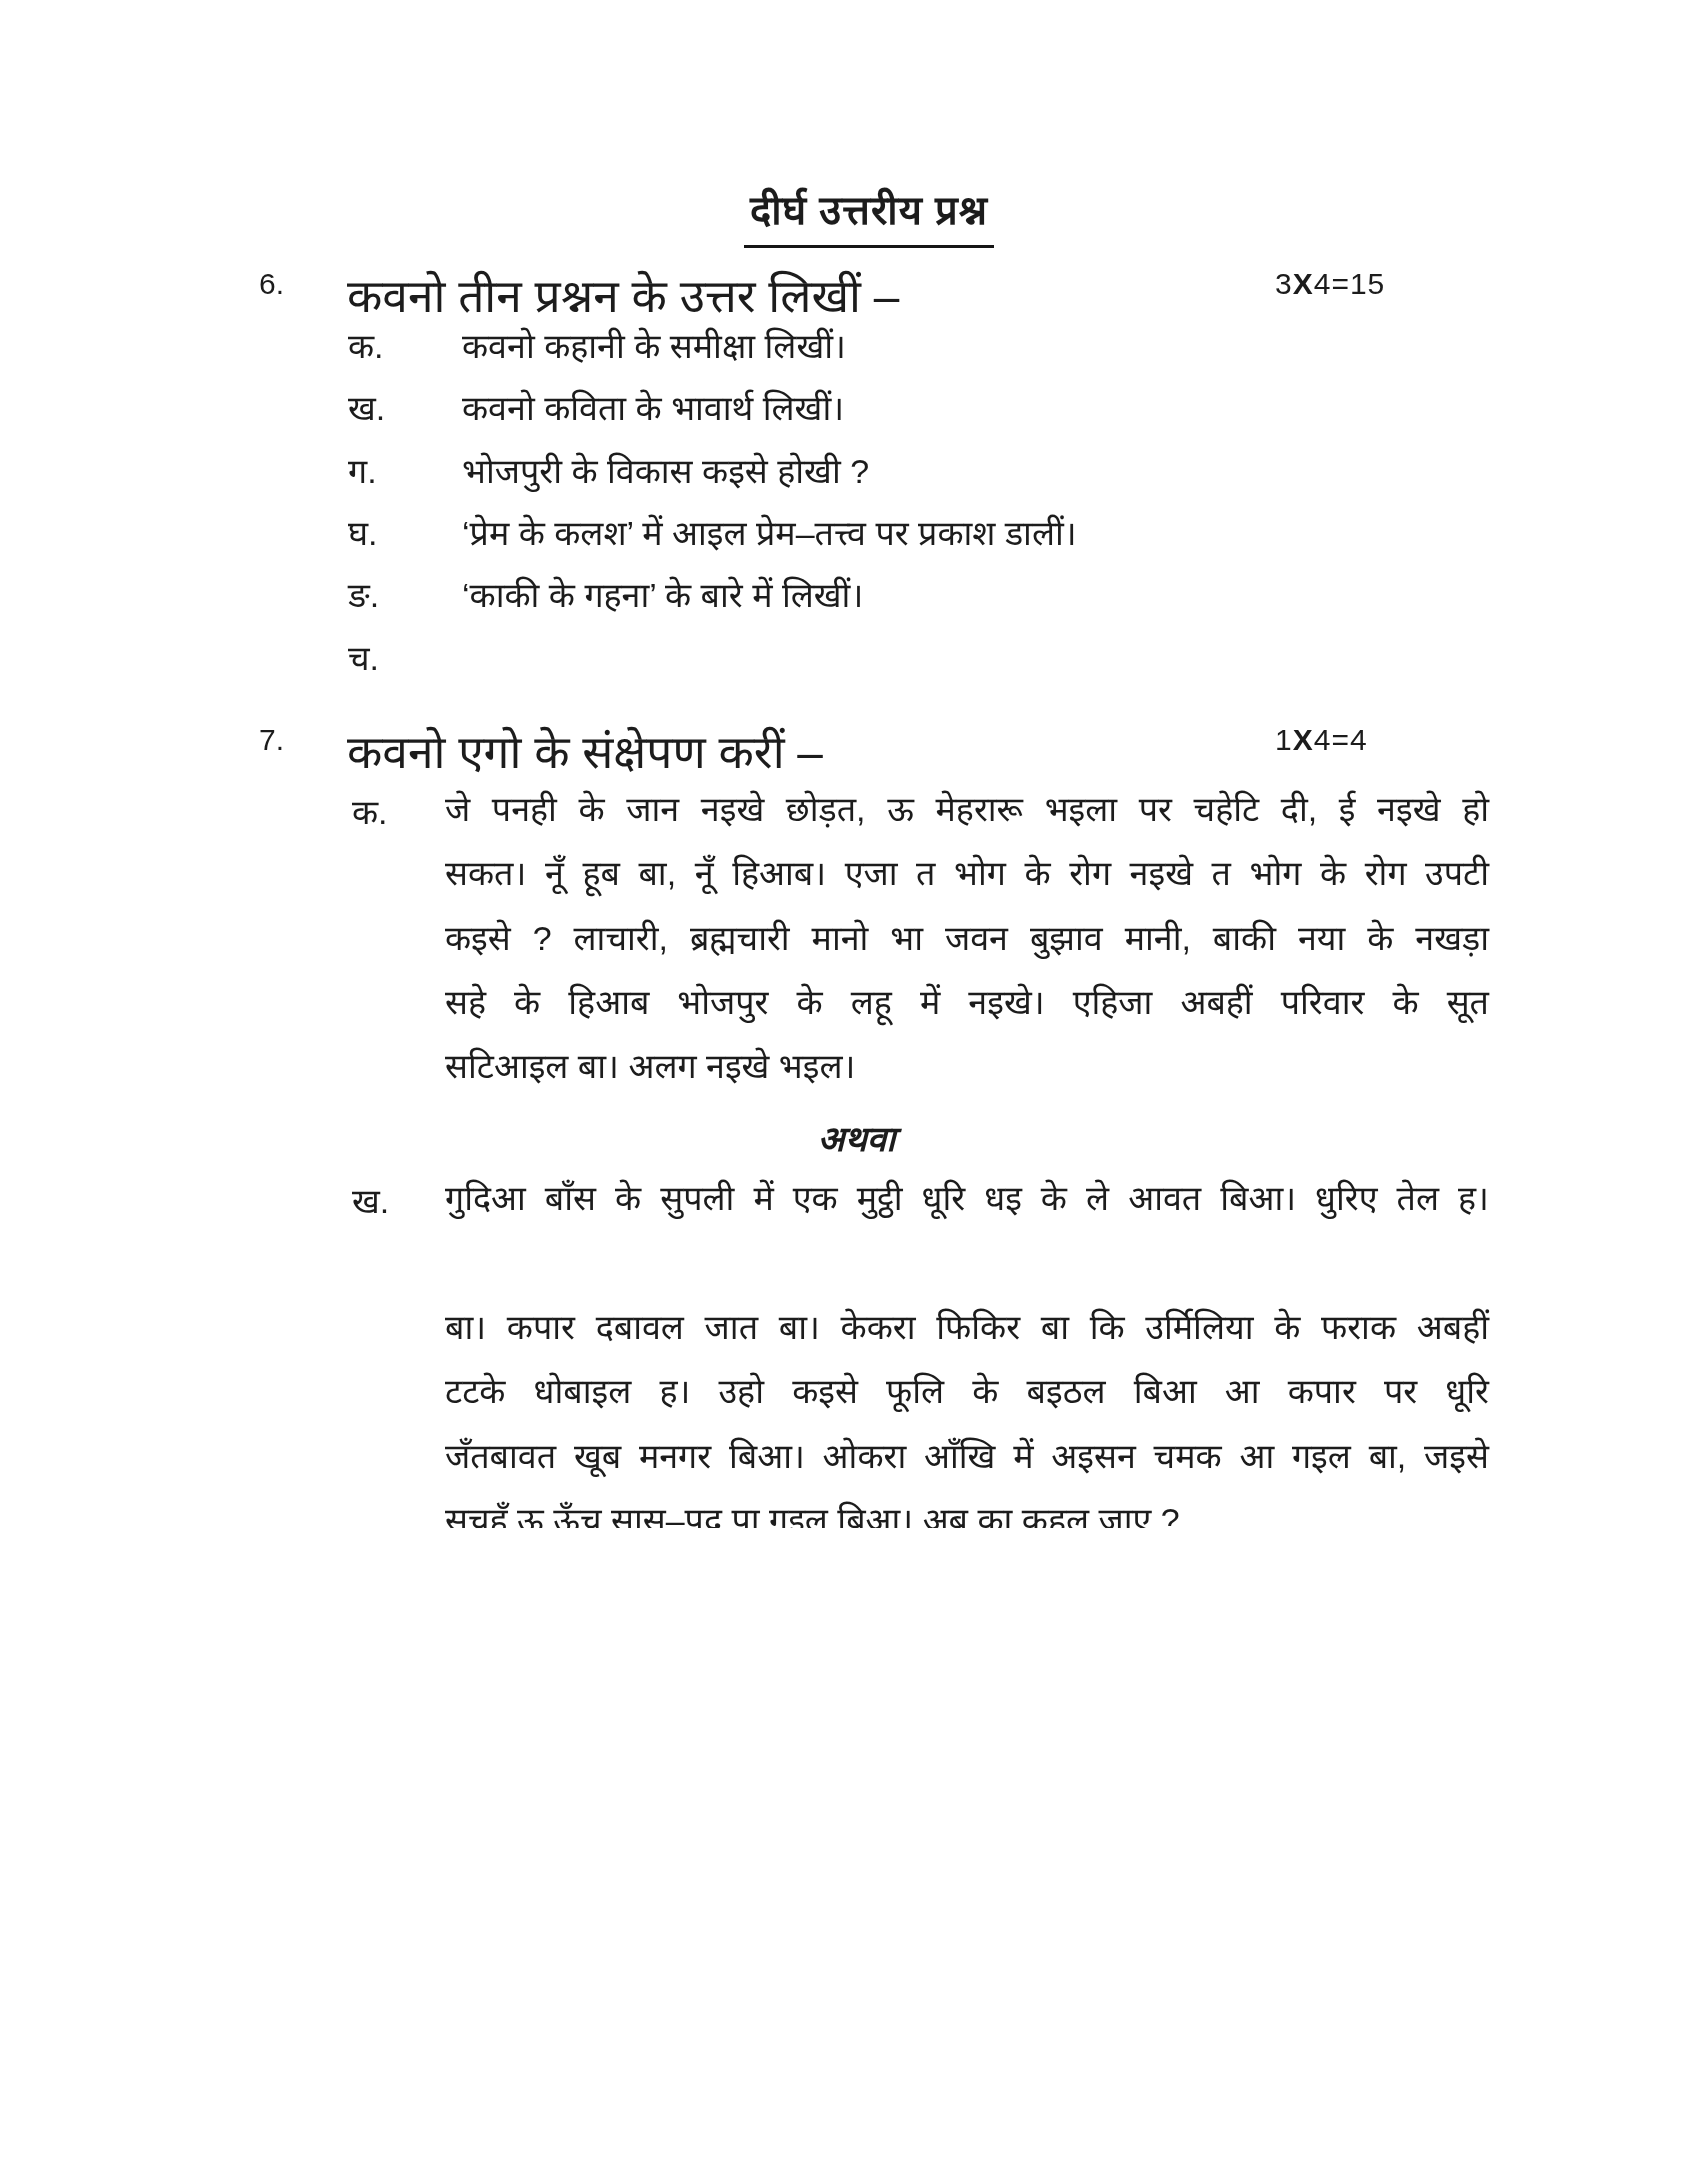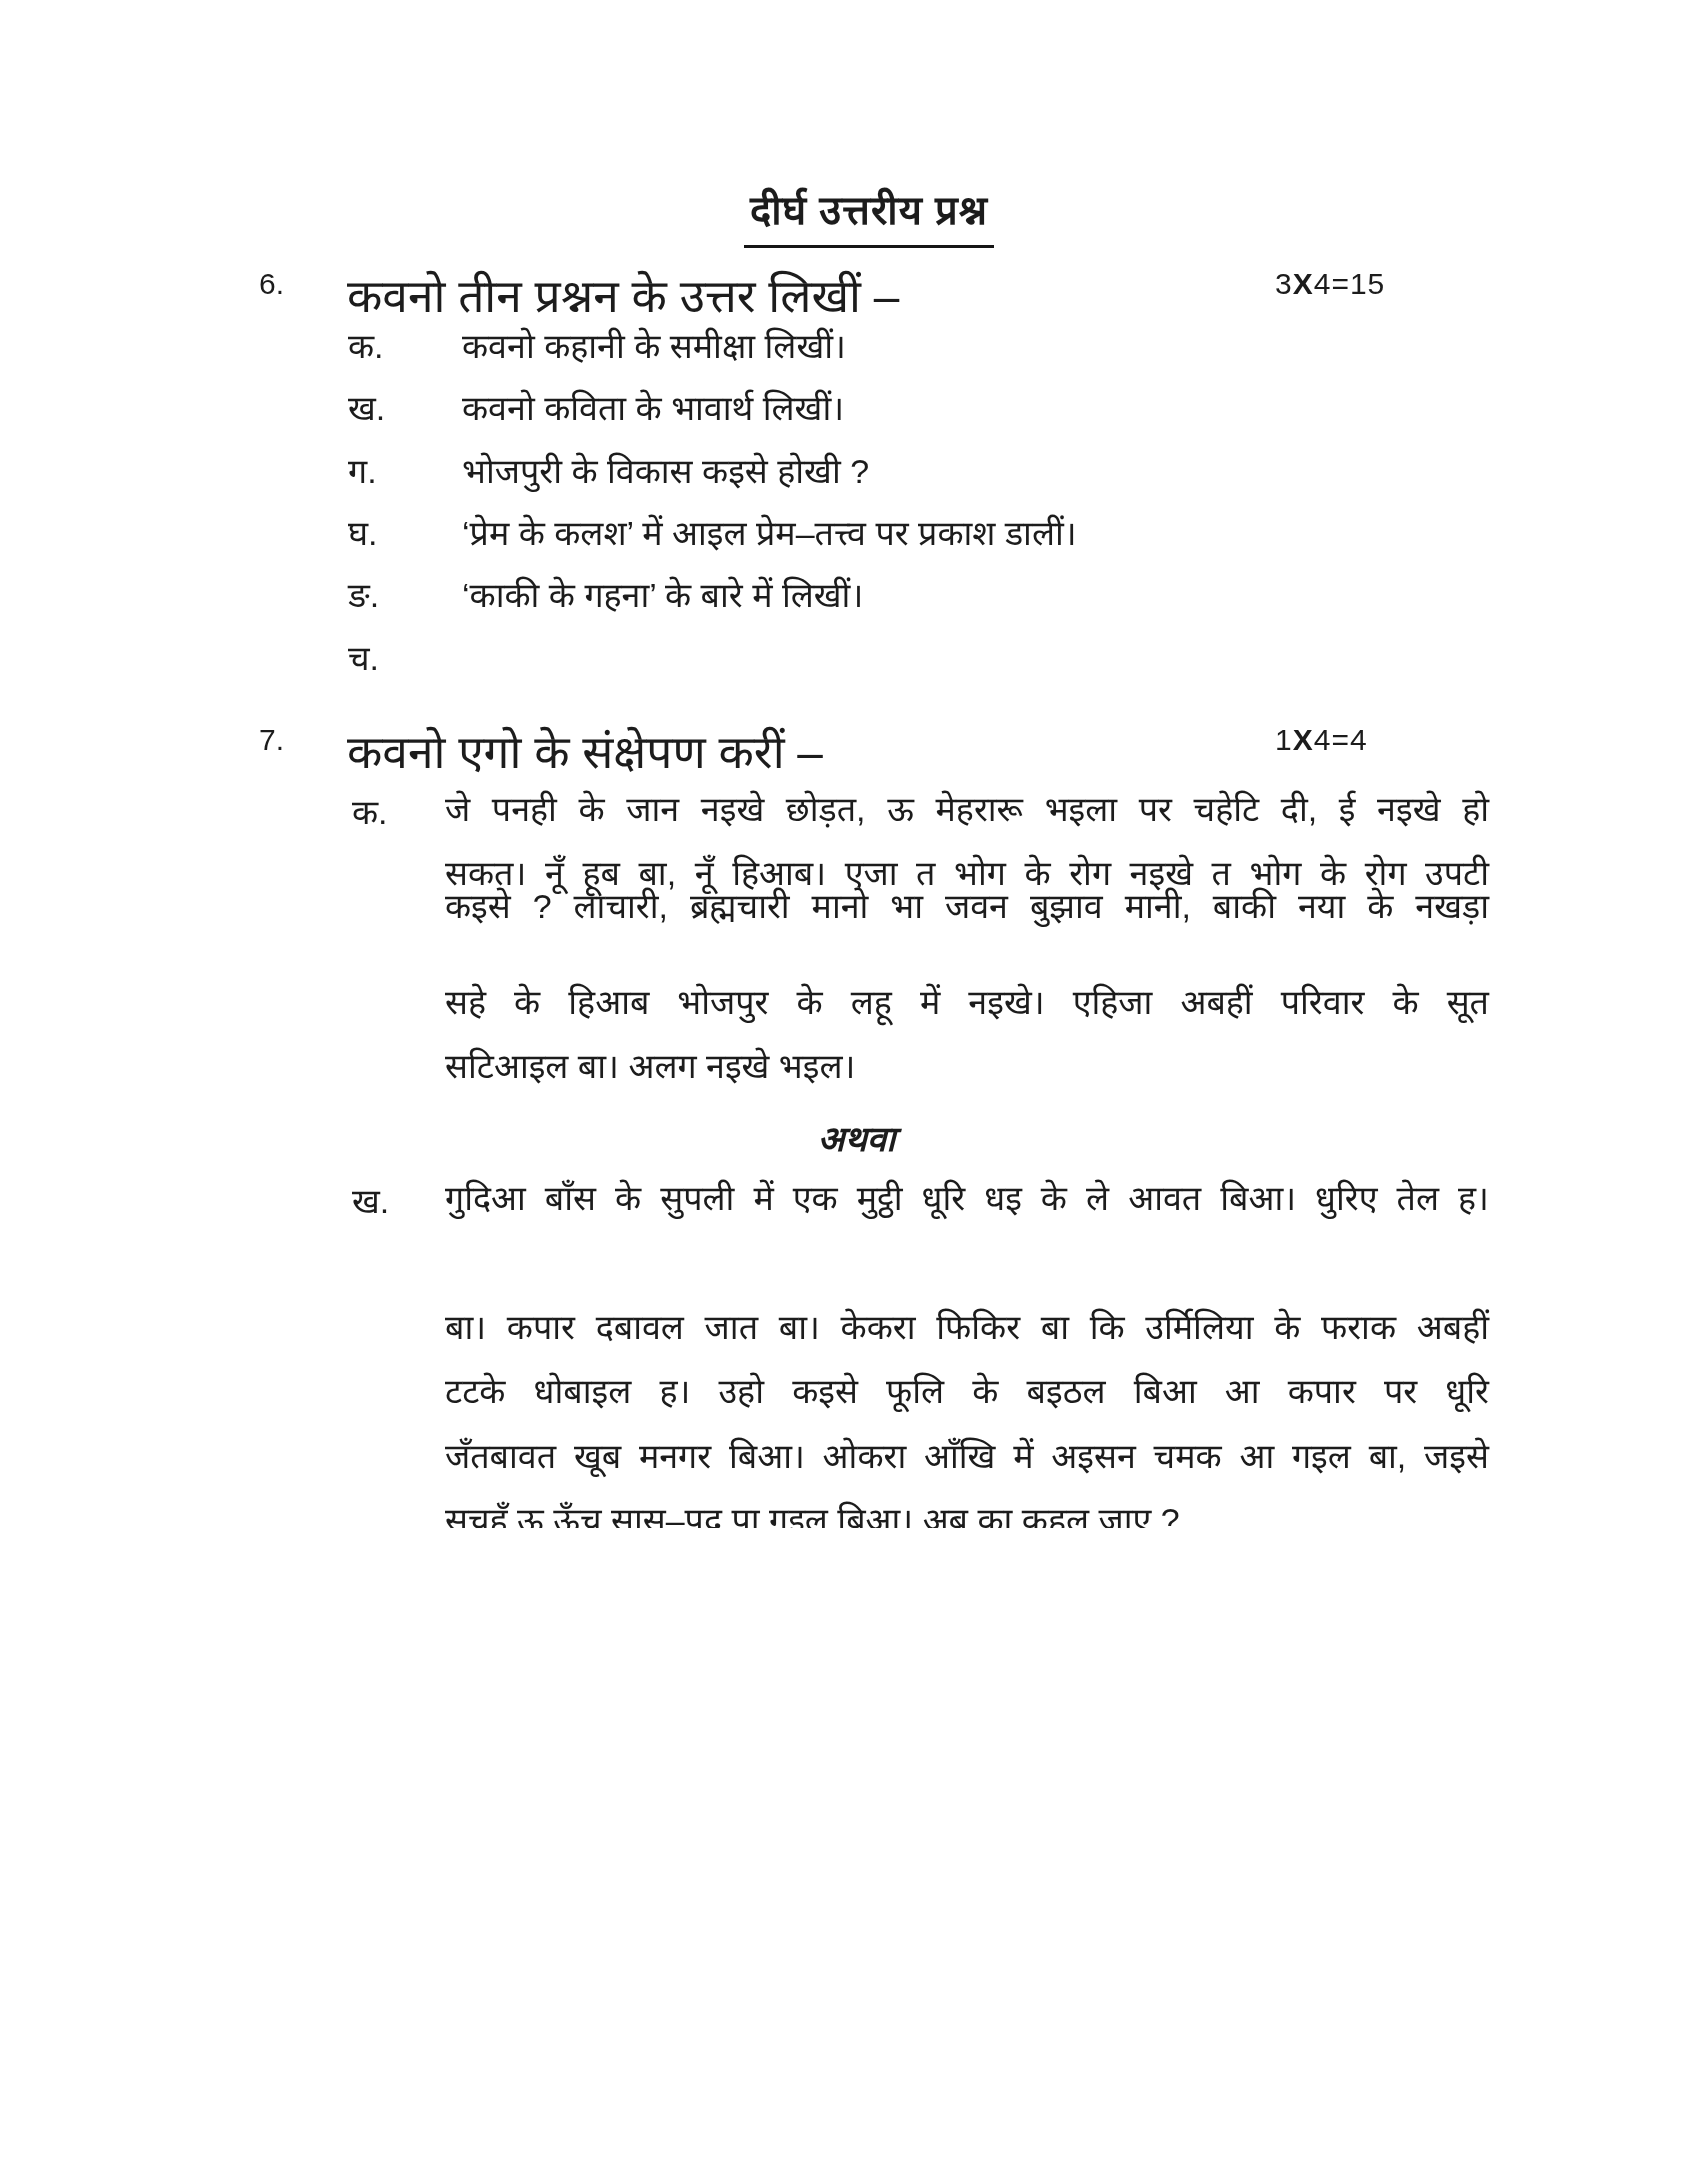--- a/index.html
+++ b/index.html
@@ -85,21 +85,21 @@
 
   <div class="qrow" style="top:719px">
     <span class="qnum">7.</span>
     <span class="qtext">कवनो एगो के संक्षेपण करीं –</span>
     <span class="qmarks"><span>1</span><span class="x">X</span><span>4=4</span></span>
   </div>
 
   <span class="plabel" style="top:788px">क.</span>
   <div class="pline j" style="top:788px">जे पनही के जान नइखे छोड़त, ऊ मेहरारू भइला पर चहेटि दी, ई नइखे हो</div>
   <div class="pline j" style="top:852px">सकत। नूँ हूब बा, नूँ हिआब। एजा त भोग के रोग नइखे त भोग के रोग उपटी</div>
-  <div class="pline j" style="top:885px">कइसे ? लाचारी, ब्रह्मचारी मानो भा जवन बुझाव मानी, बाकी नया के नखड़ा</div>
+  <div class="pline j" style="top:917px">कइसे ? लाचारी, ब्रह्मचारी मानो भा जवन बुझाव मानी, बाकी नया के नखड़ा</div>
   <div class="pline j" style="top:981px">सहे के हिआब भोजपुर के लहू में नइखे। एहिजा अबहीं परिवार के सूत</div>
   <div class="pline last" style="top:1045px">सटिआइल बा। अलग नइखे भइल।</div>
 
   <div class="athwa">अथवा</div>
 
   <span class="plabel" style="top:1177px">ख.</span>
   <div class="pline j" style="top:1177px">गुदिआ बाँस के सुपली में एक मुट्ठी धूरि धइ के ले आवत बिआ। धुरिए तेल ह।</div>
   <div class="pline j" style="top:1306px">बा। कपार दबावल जात बा। केकरा फिकिर बा कि उर्मिलिया के फराक अबहीं</div>
   <div class="pline j" style="top:1370px">टटके धोबाइल ह। उहो कइसे फूलि के बइठल बिआ आ कपार पर धूरि</div>
   <div class="pline j" style="top:1435px">जँतबावत खूब मनगर बिआ। ओकरा आँखि में अइसन चमक आ गइल बा, जइसे</div>

